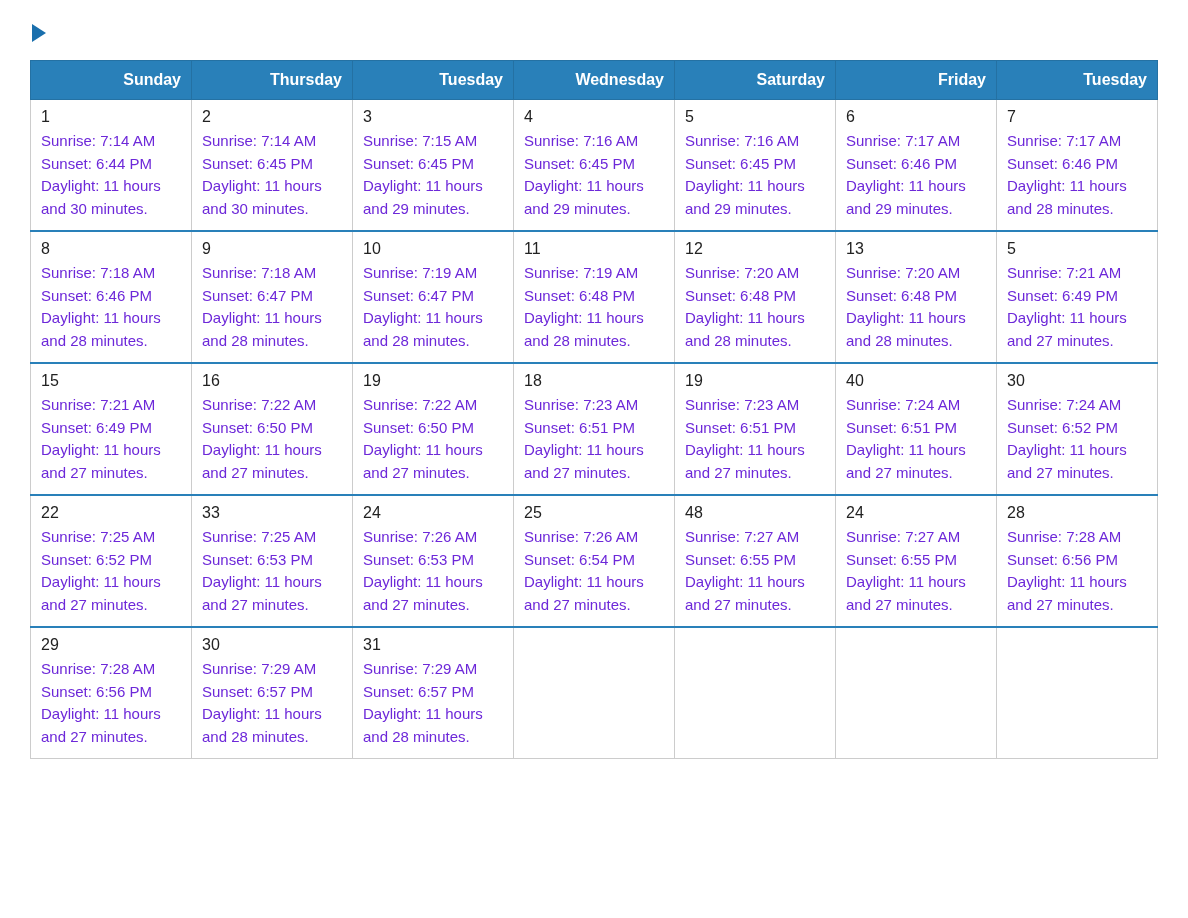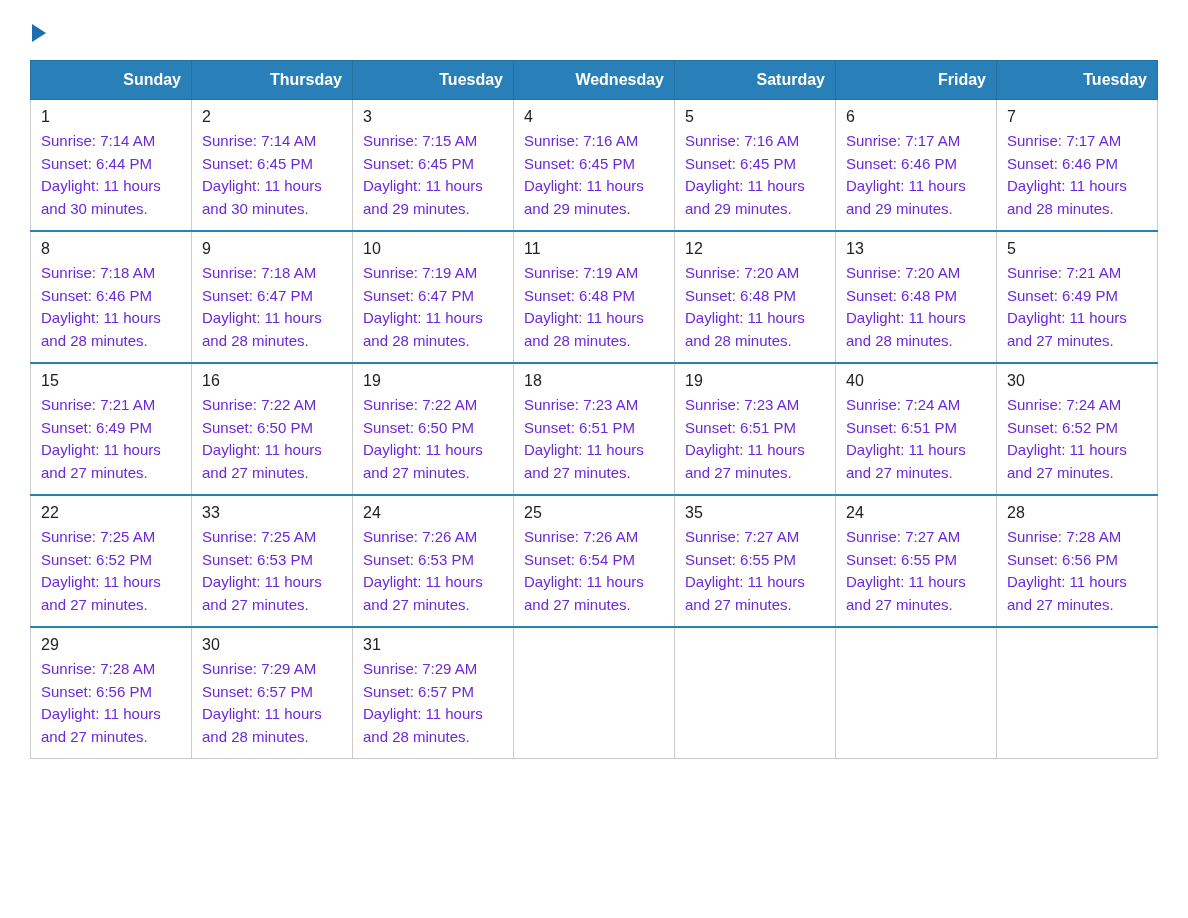--- a/index.html
+++ b/index.html
@@ -360,21 +360,21 @@
         <td>
         <span class="day-number">25</span>
         <div class="day-info">
           Sunrise: 7:26 AM<br>
           Sunset: 6:54 PM<br>
           Daylight: 11 hours<br>
           and 27 minutes.
         </div>
       </td>
         <td>
-        <span class="day-number">35</span>
+        <span class="day-number">48</span>
         <div class="day-info">
           Sunrise: 7:27 AM<br>
           Sunset: 6:55 PM<br>
           Daylight: 11 hours<br>
           and 27 minutes.
         </div>
       </td>
         <td>
         <span class="day-number">24</span>
         <div class="day-info">

